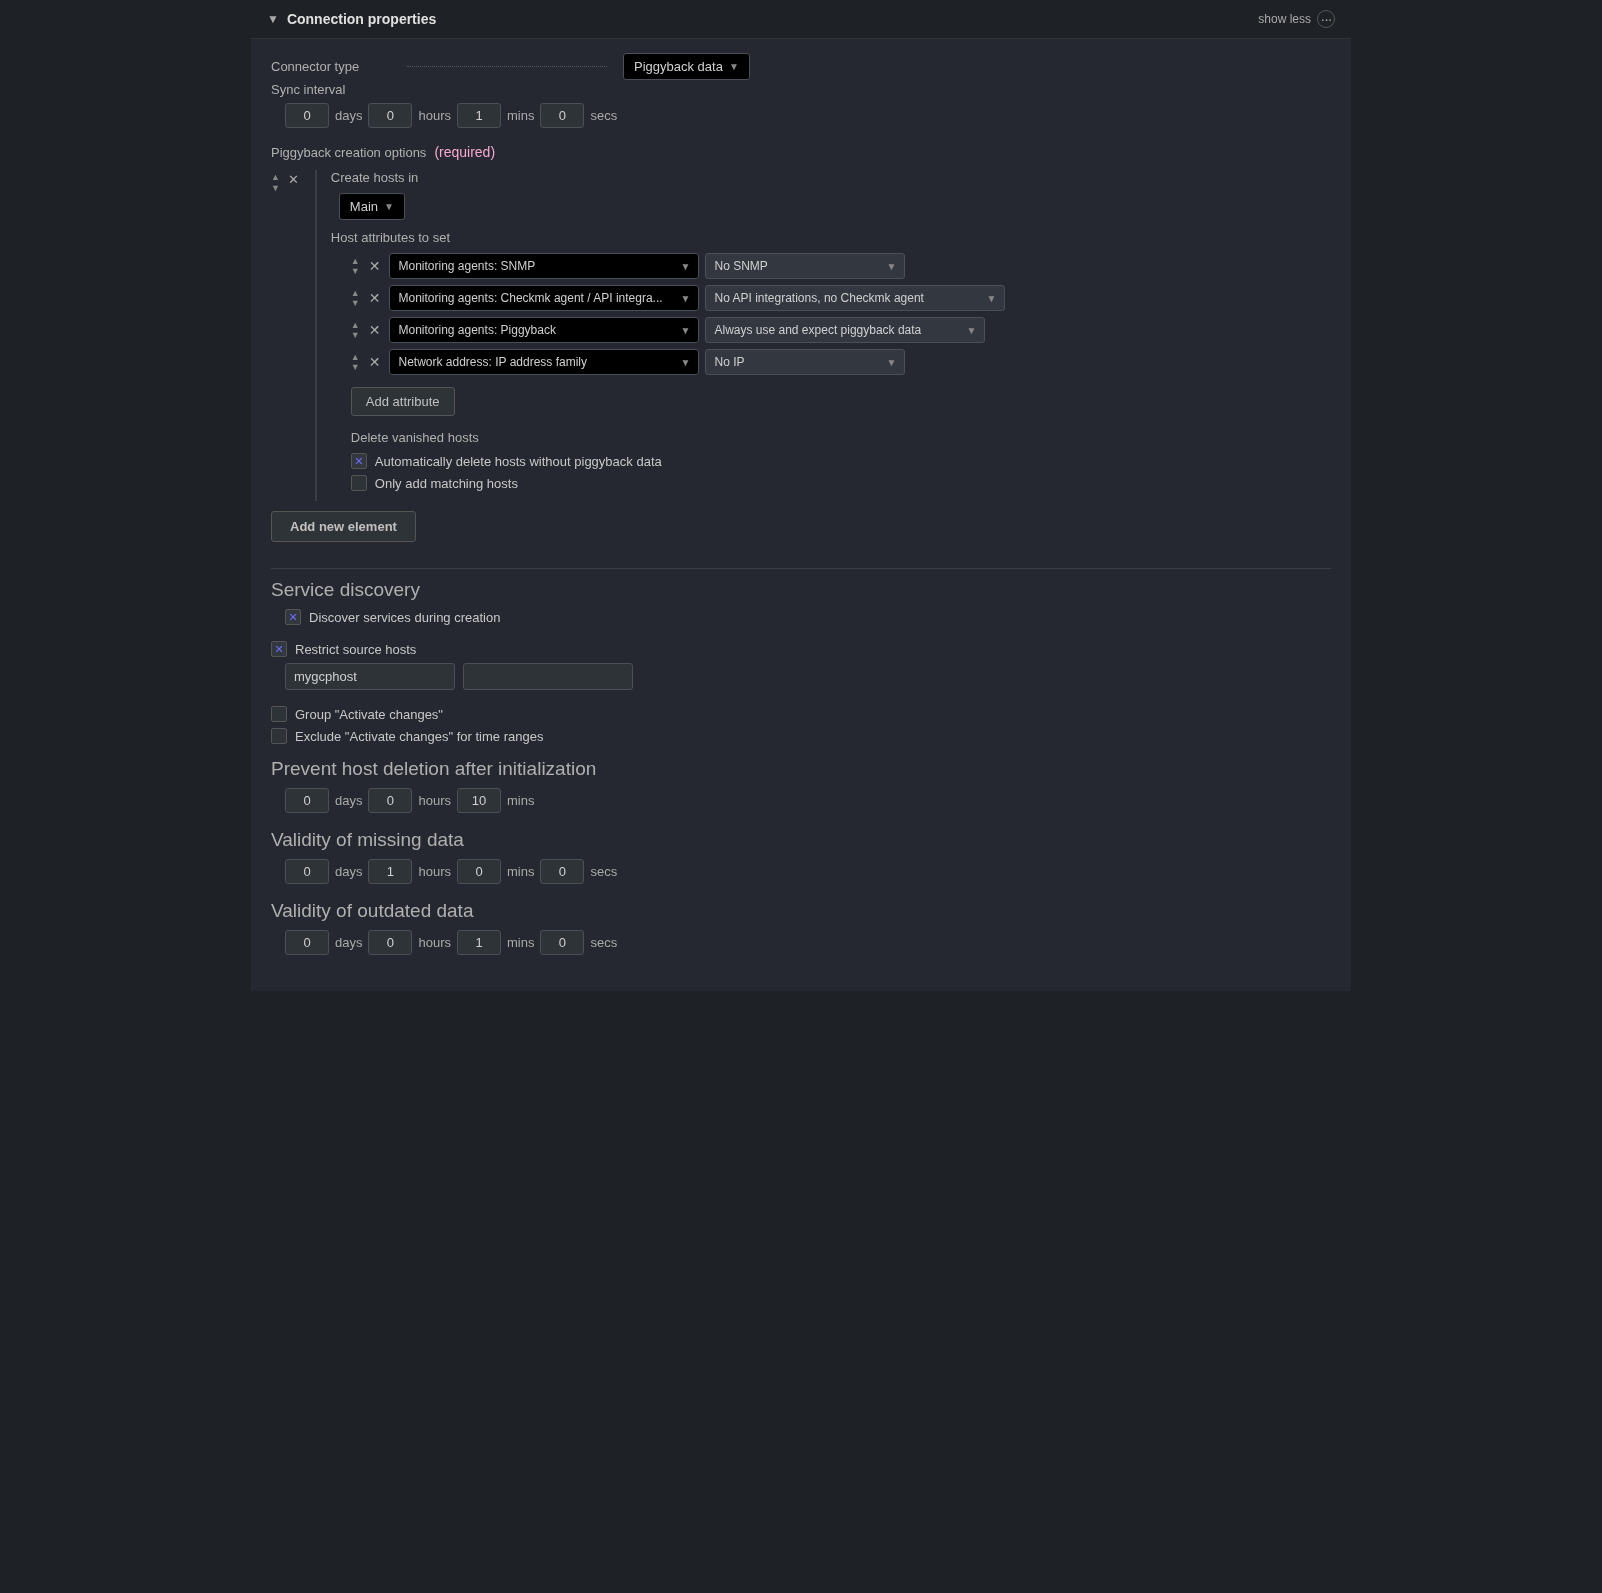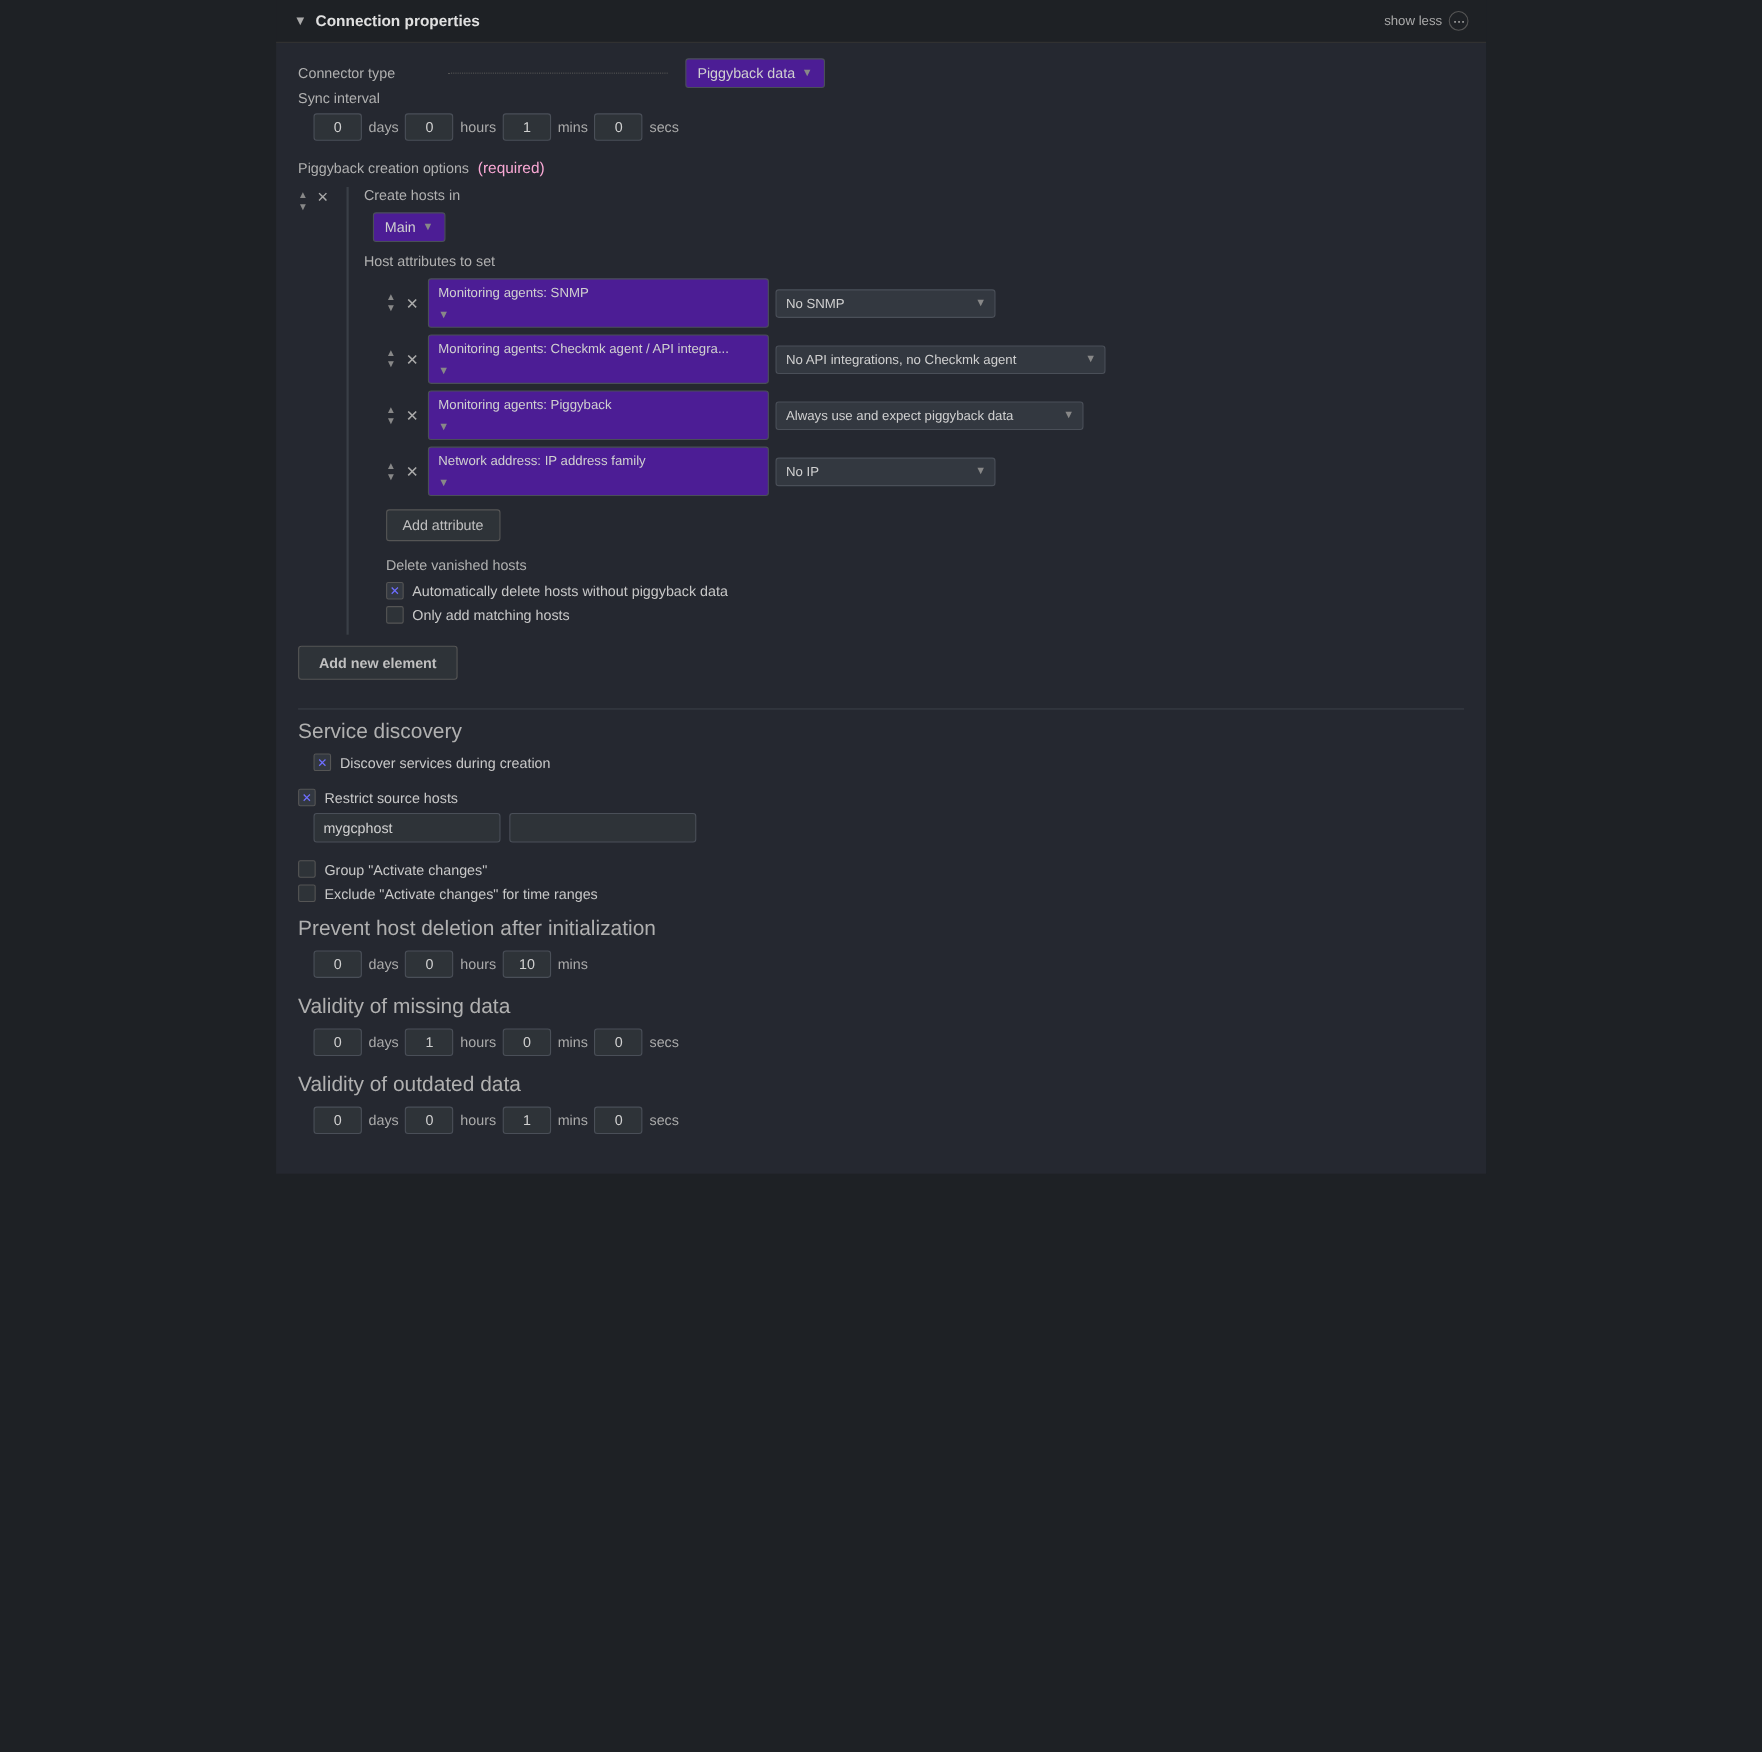--- a/index.html
+++ b/index.html
@@ -66,21 +66,21 @@
       min-width: 120px;
       flex-shrink: 0;
     }
     .dotted-line {
       flex: 1;
       max-width: 200px;
       border-bottom: 1px dotted #555;
       margin: 0 6px;
     }
     .dropdown-btn {
-      background: #4c1d95;
+      background: #000000;
       border: 1px solid #4a4f58;
       color: #d0d0d0;
       padding: 5px 10px;
       border-radius: 3px;
       cursor: pointer;
       display: flex;
       align-items: center;
       gap: 6px;
       font-size: 13px;
       white-space: nowrap;
@@ -143,33 +143,32 @@
       color: #888;
       line-height: 1;
     }
     .x-btn {
       color: #aaa;
       cursor: pointer;
       font-size: 14px;
       padding: 0 3px;
     }
     .attr-select {
-      background: #4c1d95;
+      background: #000000;
       border: 1px solid #4a4f58;
       color: #d0d0d0;
       padding: 5px 8px;
       border-radius: 3px;
       cursor: pointer;
       display: flex;
-      align-items: flex-start;
+      align-items: center;
       justify-content: space-between;
       gap: 8px;
       font-size: 12px;
       width: 310px;
-      flex-direction: column;
     }
     .attr-select .arrow {
       color: #888;
       font-size: 10px;
       flex-shrink: 0;
     }
     .attr-value-select {
       background: #333840;
       border: 1px solid #4a4f58;
       color: #d0d0d0;

